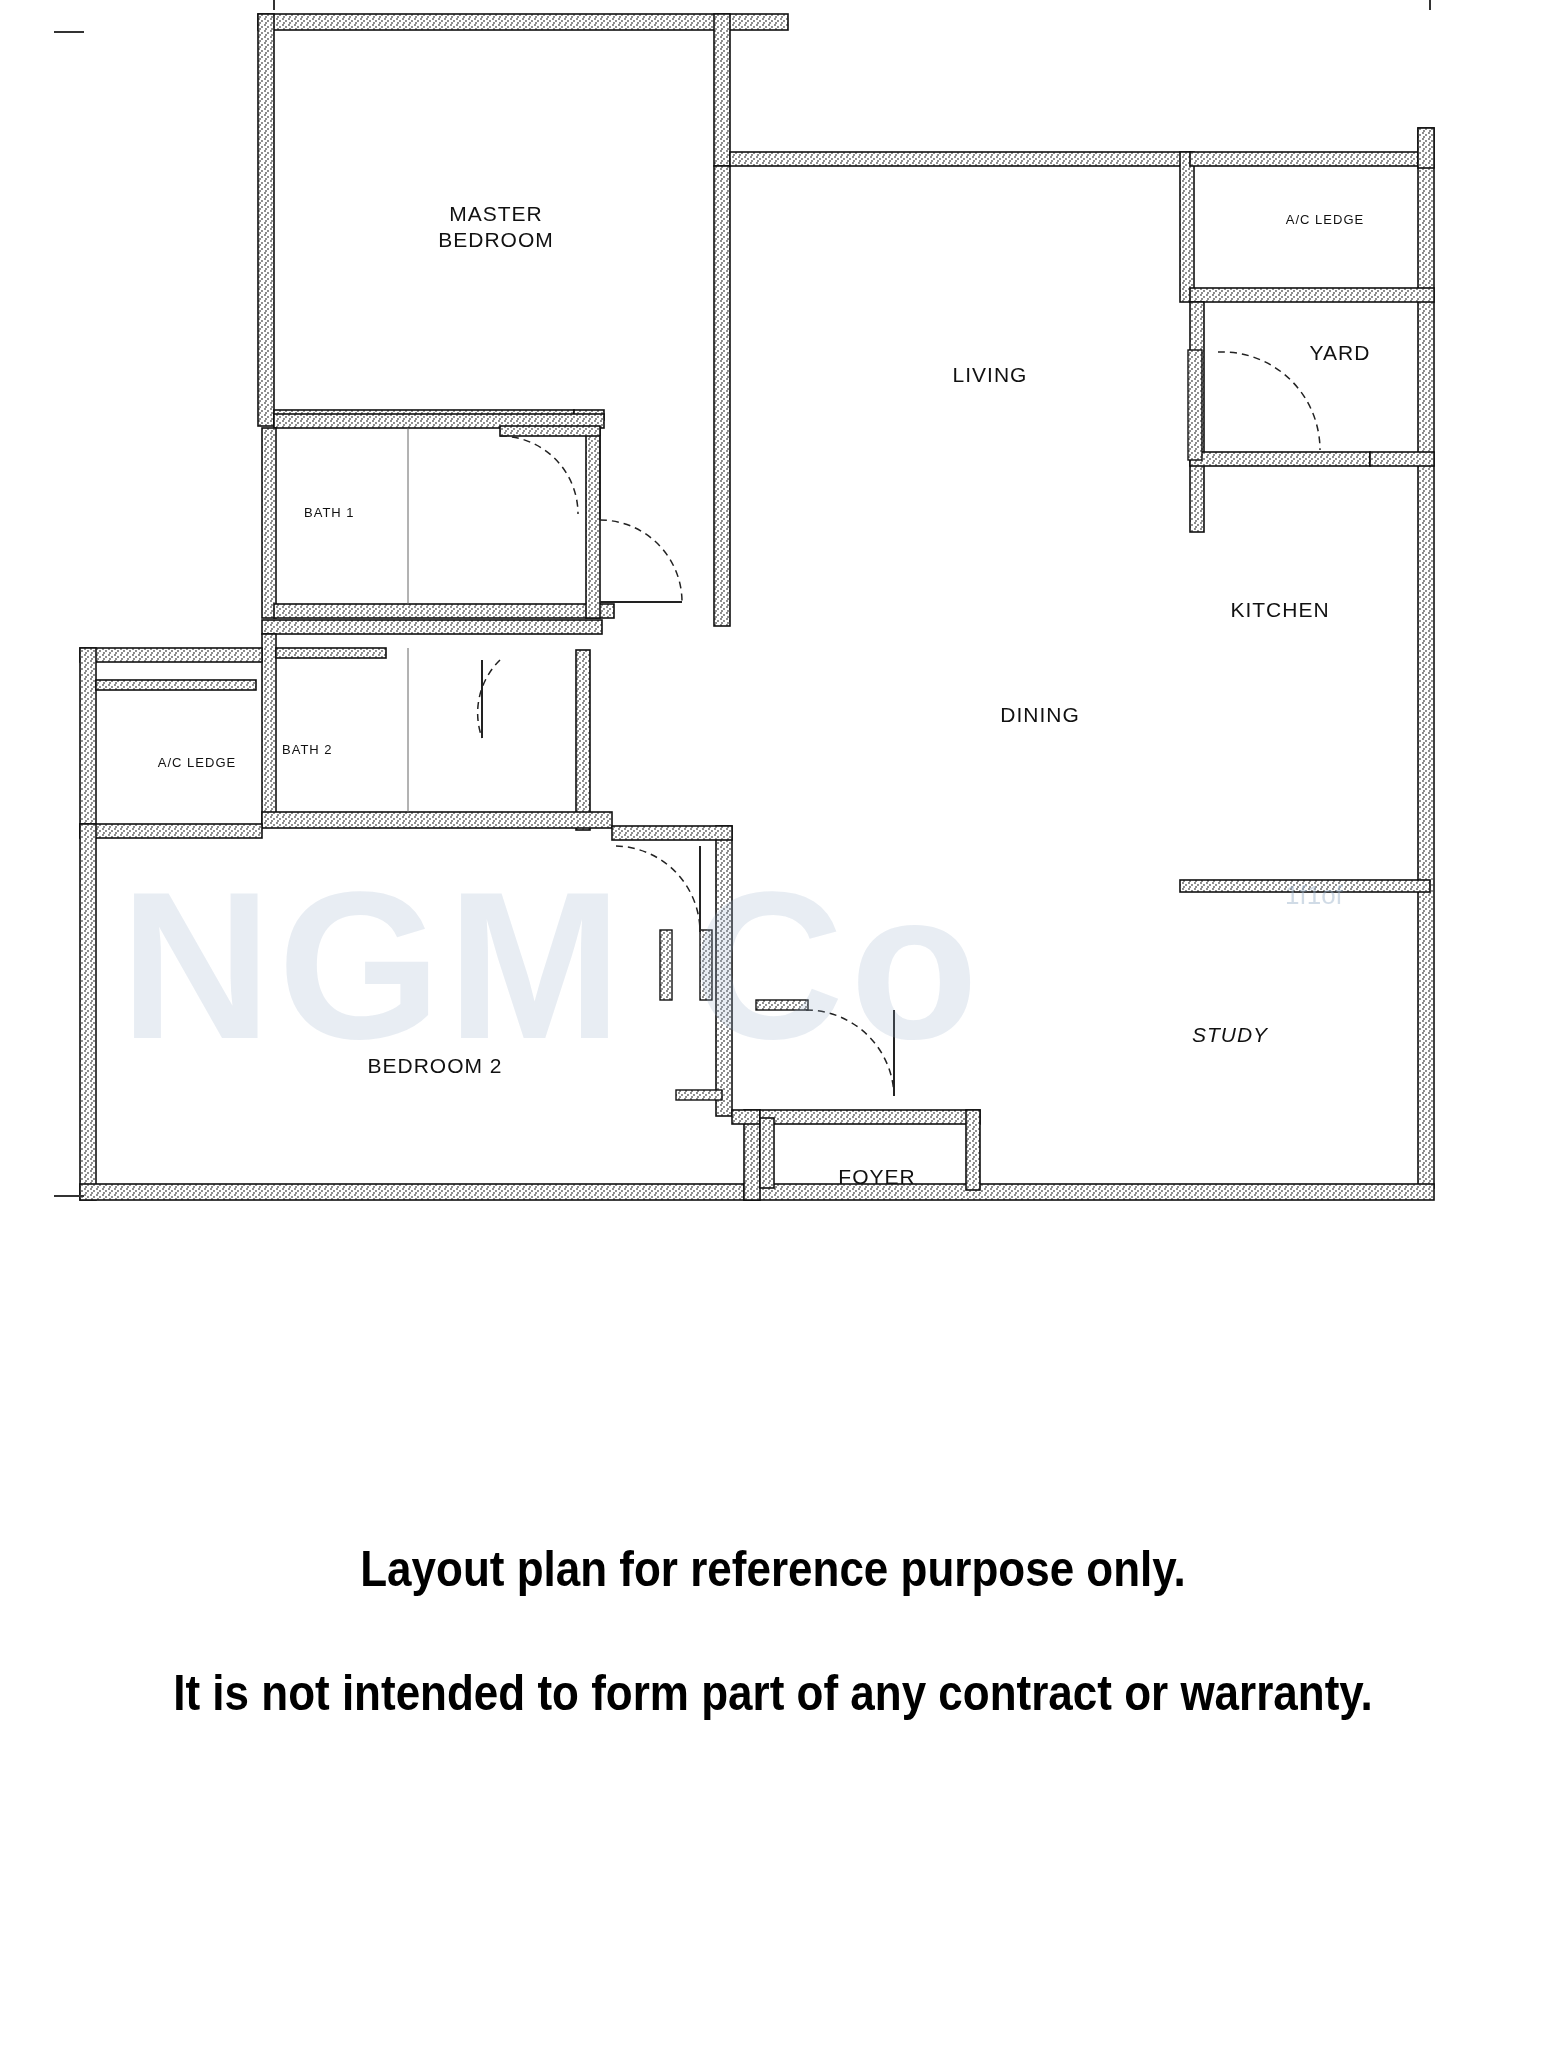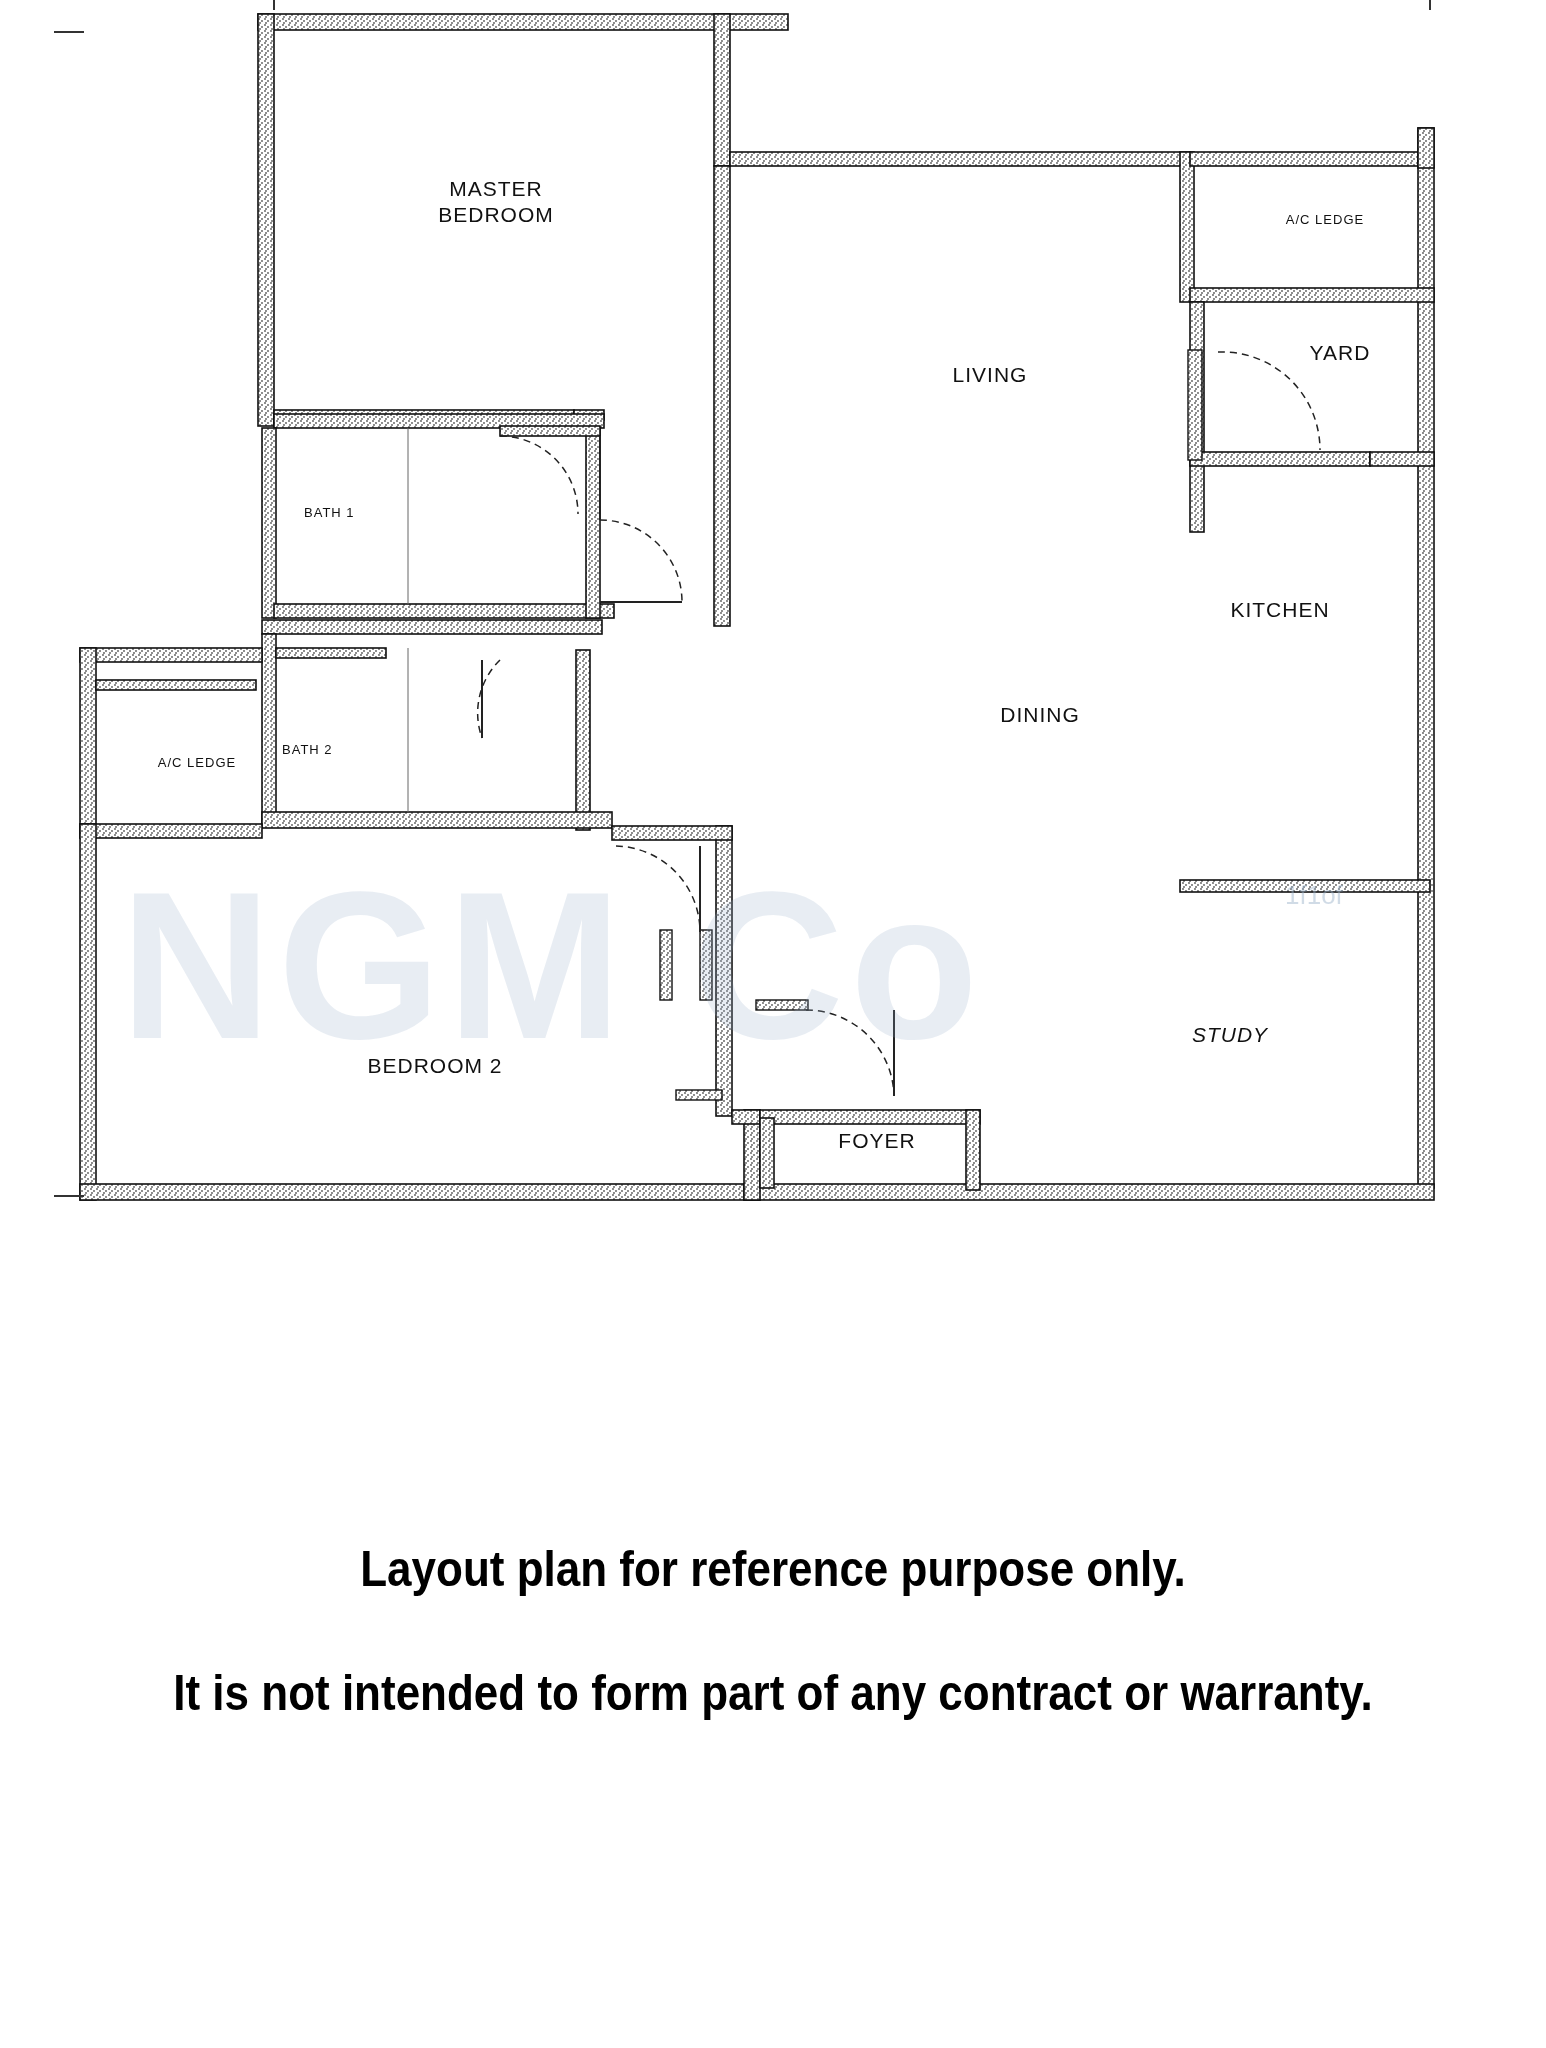--- a/index.html
+++ b/index.html
@@ -204,21 +204,21 @@
       <line x1="1430" y1="0" x2="1430" y2="10"></line>
     </g>
 
     <g stroke="#666" stroke-width="1" fill="none">
       <line x1="408" y1="428" x2="408" y2="604"></line>
       <line x1="408" y1="648" x2="408" y2="812"></line>
     </g>
   </svg>
 
   
-  <div class="room-label" style="left:396px; top:176px; width:200px;">MASTER
+  <div class="room-label" style="left:396px; top:201px; width:200px;">MASTER
 BEDROOM</div>
 
   <div class="room-label small" style="left:1240px; top:212px; width:170px;">A/C LEDGE</div>
 
   <div class="room-label" style="left:1280px; top:340px; width:120px;">YARD</div>
 
   <div class="room-label" style="left:925px; top:362px; width:130px;">LIVING</div>
 
   <div class="room-label" style="left:1200px; top:597px; width:160px;">KITCHEN</div>
 
@@ -227,21 +227,21 @@
   <div class="room-label" style="left:975px; top:702px; width:130px;">DINING</div>
 
   <div class="room-label small" style="left:282px; top:742px; width:120px; text-align:left;">BATH 2</div>
 
   <div class="room-label small" style="left:112px; top:755px; width:170px;">A/C LEDGE</div>
 
   <div class="room-label" style="left:330px; top:1012px; width:210px;margin-top:41px;">BEDROOM 2</div>
 
   <div class="room-label" style="left:1165px; top:1022px; width:130px;font-style:italic;">STUDY</div>
 
-  <div class="room-label" style="left:812px; top:1128px; width:130px;">FOYER</div>
+  <div class="room-label" style="left:812px; top:1164px; width:130px;">FOYER</div>
 
   
   <div id="watermark">NGM Co</div>
   <div id="watermark-sub">1f1of</div>
 </div>
 
 <div id="disclaimer">
   <div id="disclaimer-line-1" class="disclaimer-line">Layout plan for reference purpose only.</div>
   <div id="disclaimer-line-2" class="disclaimer-line">It is not intended to form part of any contract or warranty.</div>
 </div>

